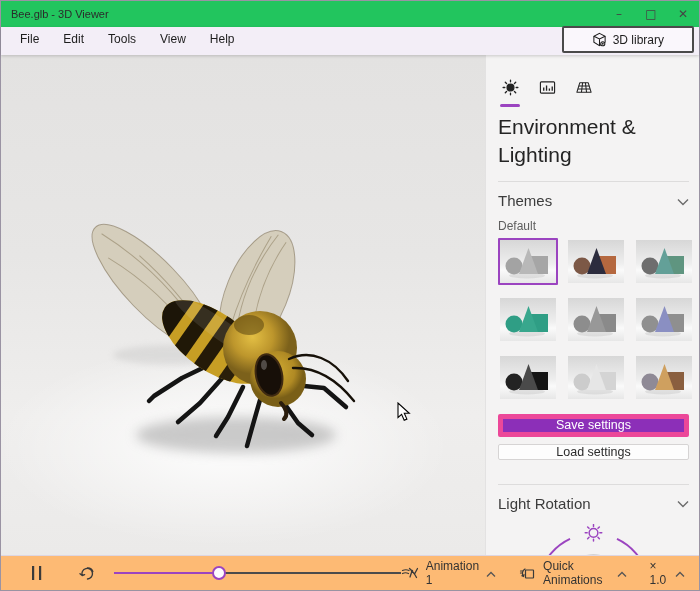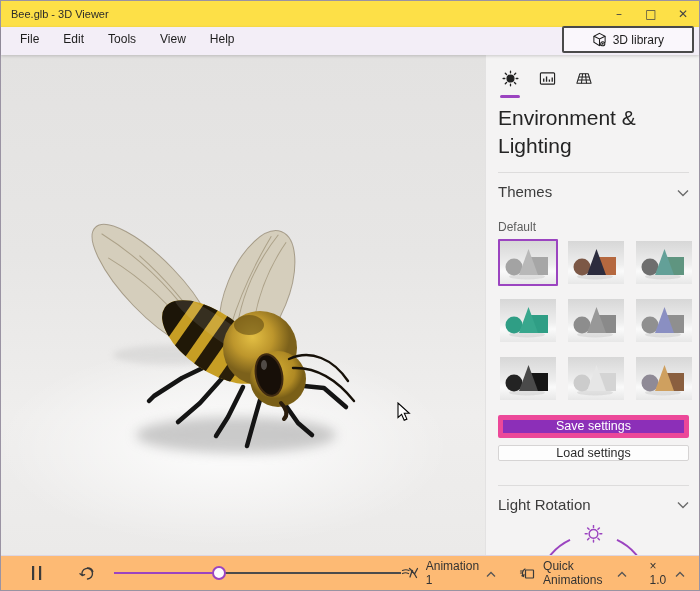--- a/index.html
+++ b/index.html
@@ -1,50 +1,50 @@
 <!DOCTYPE html>
 <html><head>
 <meta charset="utf-8">
 <style>
   * { margin:0; padding:0; box-sizing:border-box; }
   html,body { width:700px; height:591px; font-family:"Liberation Sans", sans-serif; background:#ffffff; overflow:hidden; }
   .window { width:700px; height:591px; display:flex; flex-direction:column; border:1px solid #9a93a3; position:relative; background:#f3eef7; }
 
   
-  .titlebar { height:26px; display:flex; align-items:center; background:#fde047; flex:0 0 auto; }
+  .titlebar { height:26px; display:flex; align-items:center; background:#22c55e; flex:0 0 auto; }
   .titlebar .title { font-size:11px; color:#2b2b2b; padding-left:10px; flex:1; }
   .win-controls { display:flex; height:100%; }
   .win-btn { width:32px; height:100%; display:flex; align-items:center; justify-content:center; font-size:12px; color:#444; background:transparent; border:none; cursor:default; font-family:"DejaVu Sans", sans-serif; }
 
   
   .menubar { height:28px; display:flex; background:#f3eef7; padding-left:10px; position:relative; z-index:5; box-shadow:0 1px 3px rgba(0,0,0,0.18); flex:0 0 auto; }
   .menu-item { font-size:12px; color:#1d1d1d; padding:5px 9px; margin-right:6px; }
   .lib-btn { position:absolute; right:5px; top:-1px; height:27px; display:flex; align-items:center; gap:6px; padding:0 28px; background:#faf7fc; border:2px solid #4a4a4a; border-radius:2px; font-size:12px; color:#1d1d1d; }
 
   
   .main { flex:1 1 auto; display:flex; min-height:0; }
   .viewport { width:484px; position:relative; overflow:hidden;
     background:
       radial-gradient(ellipse 65% 28% at 46% 78%, rgba(255,255,255,0.9), rgba(255,255,255,0) 72%),
       linear-gradient(180deg,#e3e2e1 0%, #e7e6e5 40%, #efeeed 72%, #ebeae9 100%);
   }
   .viewport svg.scene { position:absolute; left:0; top:0; }
   .cursor { position:absolute; left:396px; top:347px; }
 
   
-  .panel { flex:1; background:#f4f3f3; border-left:1px solid #e3e2e2; padding:12px 10px 0 12px; display:flex; flex-direction:column; overflow:hidden; }
+  .panel { flex:1; background:#f4f3f3; border-left:1px solid #e3e2e2; padding:21px 10px 0 12px; display:flex; flex-direction:column; overflow:hidden; }
   .tabs { display:flex; gap:13px; height:32px; align-items:flex-start; }
   .tab { width:24px; display:flex; flex-direction:column; align-items:center; gap:4px; padding-top:3px; }
   .tab .underline { width:20px; height:3px; border-radius:2px; background:transparent; }
   .tab.active .underline { background:#9b44c0; }
   .panel-heading { font-size:21px; color:#242424; line-height:1.32; margin-top:6px; font-weight:400; }
   .divider { height:1px; background:#dddcdc; margin-top:13px; }
   .section-row { display:flex; align-items:center; justify-content:space-between; margin-top:10px; }
   .section-title { font-size:15px; color:#3c3c3c; }
-  .sub-label { font-size:12px; color:#5e5e5e; margin-top:19px; }
+  .sub-label { font-size:12px; color:#5e5e5e; margin-top:9px; }
   .tiles { display:grid; grid-template-columns:repeat(3,60px); gap:11px 8px; margin-top:5px; }
   .tile { width:60px; height:47px; border:2px solid transparent; padding:0; background:transparent; }
   .tile.selected { border-color:#9b44c0; border-radius:1px; }
   .tile svg { display:block; width:56px; height:43px; }
   .btn { width:100%; height:23px; border-radius:2px; font-size:12.5px; display:flex; align-items:center; justify-content:center; font-family:"Liberation Sans", sans-serif; }
   .btn.primary { background:#8c2fb8; color:#ffffff; border:5px solid #ec4899; margin-top:13px; }
   .btn.secondary { background:#fdfdfd; color:#2b2b2b; border:1px solid #d6d4d4; margin-top:7px; }
   .dial-wrap { margin-top:12px; height:80px; position:relative; overflow:hidden; display:flex; justify-content:center; }
 
   

